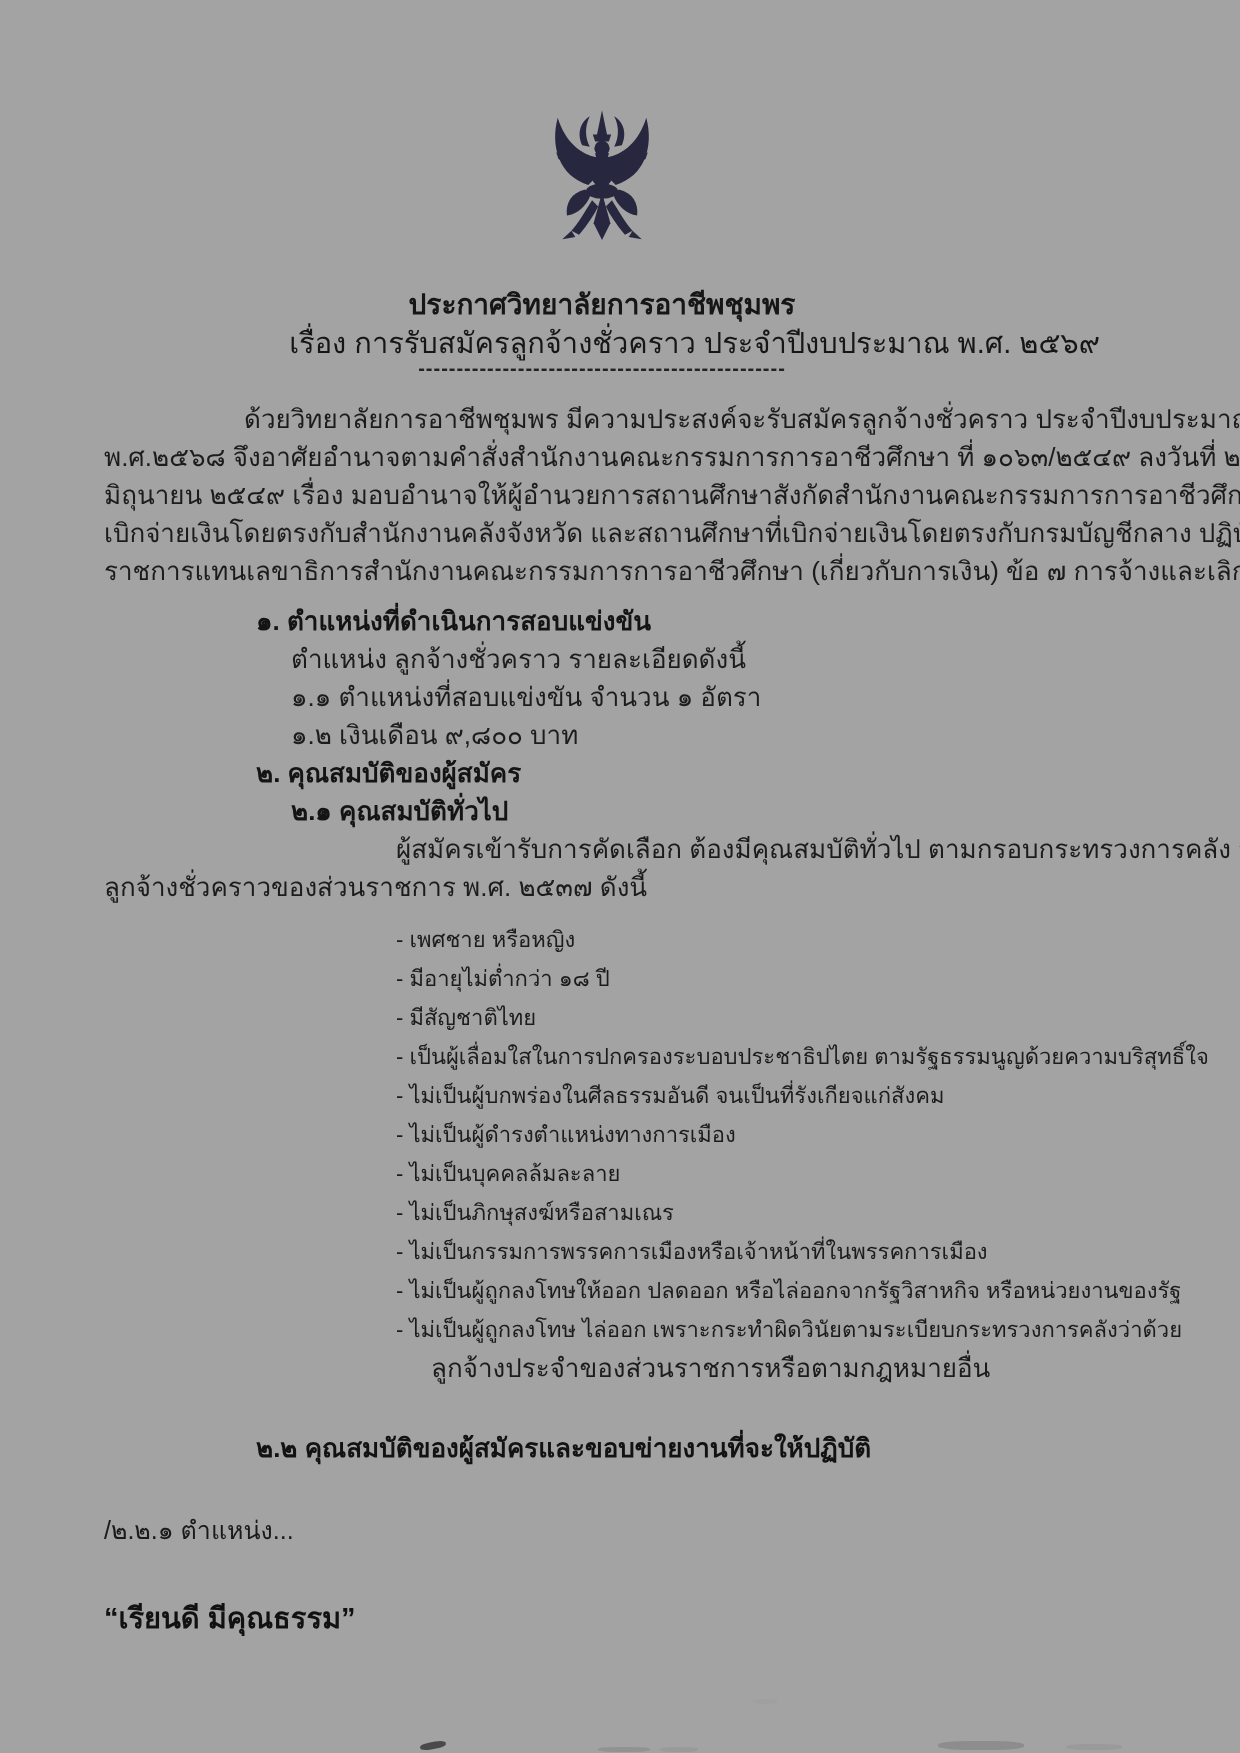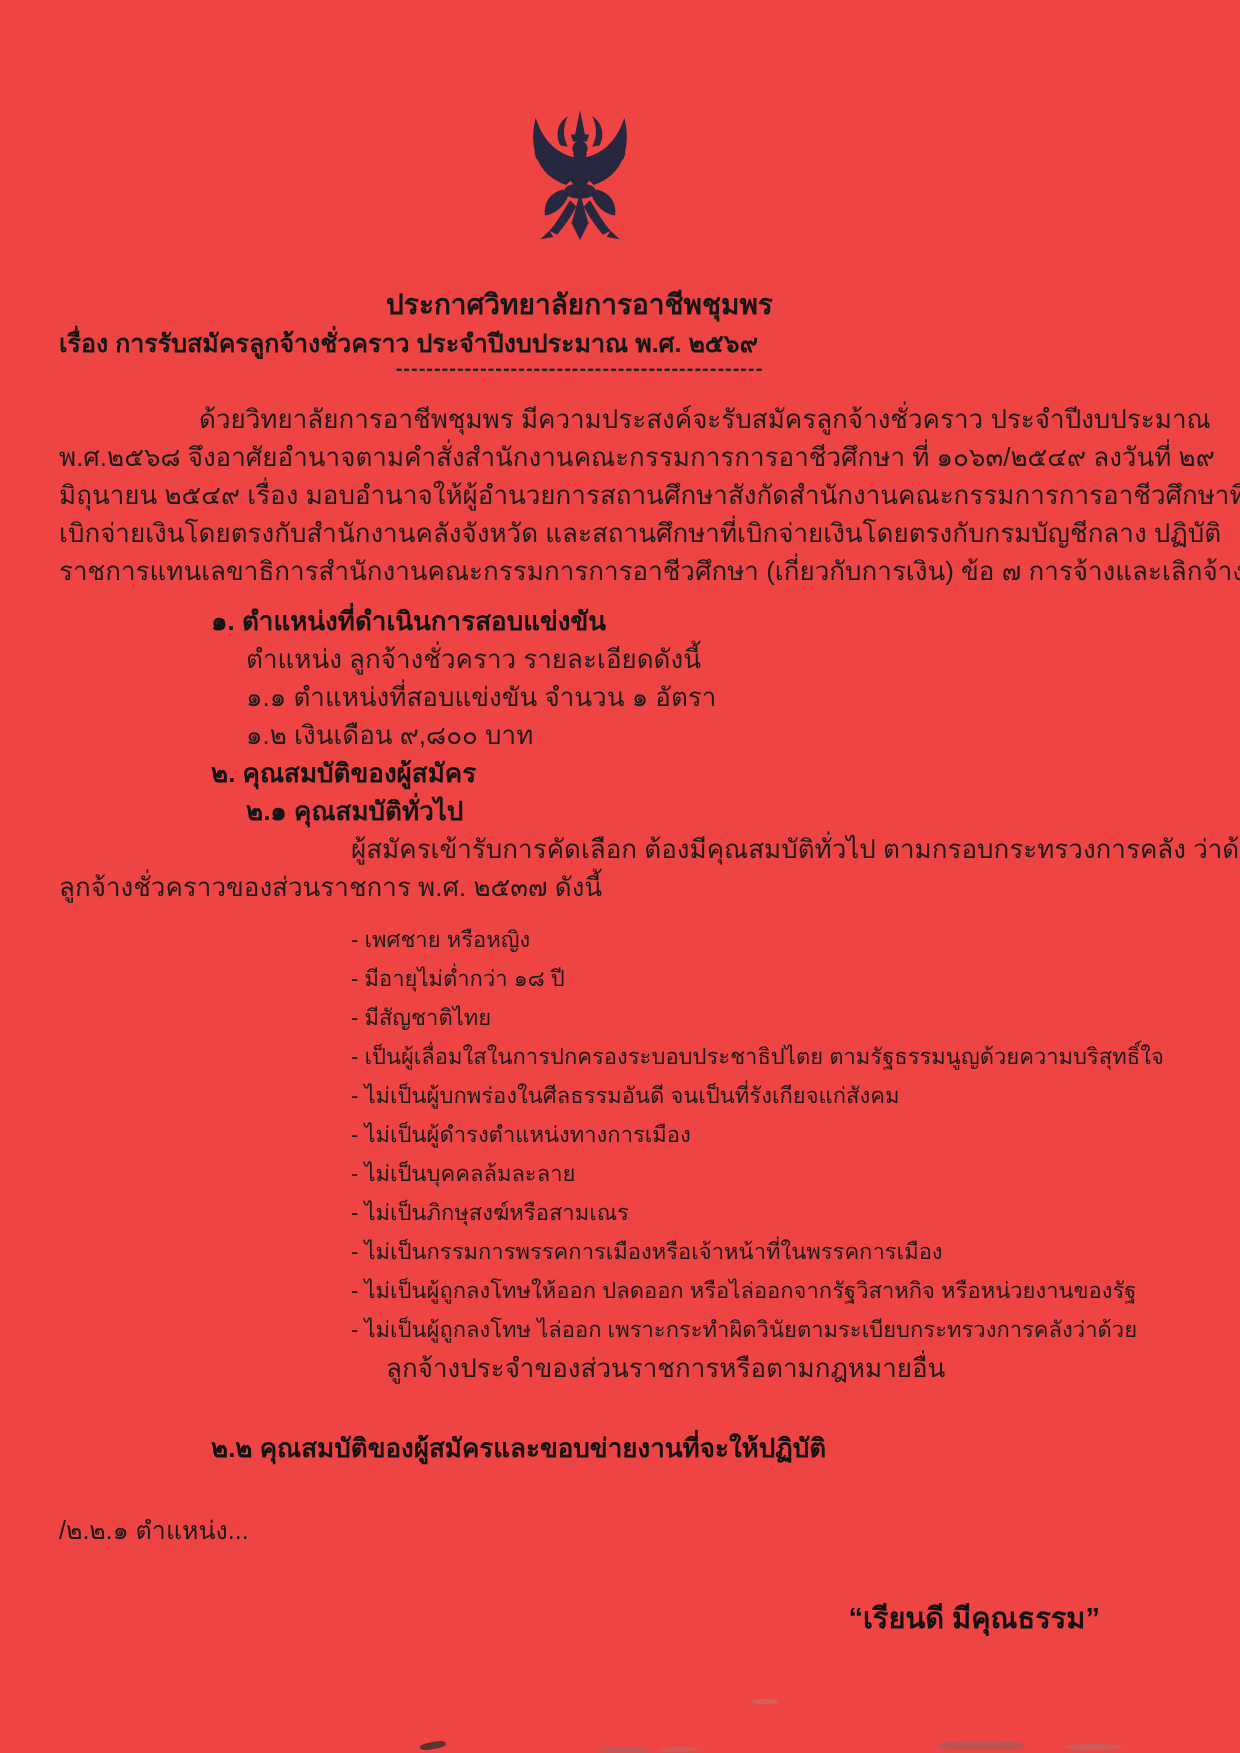--- a/index.html
+++ b/index.html
@@ -1,38 +1,38 @@
 <!DOCTYPE html>
 <html><head>
 <meta charset="utf-8">
 <style>
   html,body{margin:0;padding:0;background:#e8e8e8;}
   .page{
     position:relative;
     width:1240px;height:1753px;
     margin:0 auto;
-    background:#ef4444;
+    background:#a3a3a3;
     overflow:hidden;
     font-family:"Liberation Sans",sans-serif;
     color:#1c1c1c;
     box-sizing:border-box;
-    padding:0 140px 0 59px;
+    padding:0 140px 0 104px;
   }
   .emblem-wrap{
     margin-top:104px;
     height:166px;
     display:flex;justify-content:center;align-items:flex-start;
   }
   .doc-title{
     margin-top:16px;height:38px;line-height:38px;
     text-align:center;font-size:28px;font-weight:700;color:#161616;
   }
   .doc-subject{
     height:38px;line-height:38px;
-    text-align:left;font-size:25px;font-weight:700;color:#161616;
+    text-align:right;font-size:29px;font-weight:400;color:#161616;
   }
   .divider{
     height:16px;line-height:12px;text-align:center;
     font-size:20px;letter-spacing:1px;color:#222;font-weight:700;
     overflow:hidden;
   }
   .para{margin-top:22px;}
   .line{height:38px;line-height:38px;font-size:26px;white-space:nowrap;}
   .indent-first{padding-left:140px;}
   .sec-heading{
@@ -54,21 +54,21 @@
     margin-top:40px;height:40px;line-height:40px;
     font-size:26px;font-weight:700;color:#121212;
     padding-left:152px;white-space:nowrap;
   }
   .continuation{
     margin-top:44px;height:36px;line-height:36px;
     font-size:25px;text-align:left;padding-right:30px;color:#1a1a1a;
   }
   .motto{
     margin-top:48px;height:44px;line-height:44px;
-    text-align:right;font-size:29px;font-weight:700;color:#111;
+    text-align:left;font-size:29px;font-weight:700;color:#111;
   }
   .smudge{position:absolute;border-radius:40%;}
   .s1{left:420px;top:1742px;width:26px;height:7px;background:#2c2c2c;opacity:.75;transform:rotate(-10deg);}
   .s2{left:598px;top:1747px;width:52px;height:5px;background:#777;opacity:.4;}
   .s3{left:660px;top:1747px;width:38px;height:5px;background:#8a8a8a;opacity:.35;}
   .s4{left:938px;top:1741px;width:86px;height:9px;background:#6b6b6b;opacity:.4;}
   .s5{left:1066px;top:1744px;width:56px;height:6px;background:#8a8a8a;opacity:.35;}
   .s6{left:752px;top:1699px;width:26px;height:5px;background:#9a9a9a;opacity:.3;}
 </style>
 </head>

